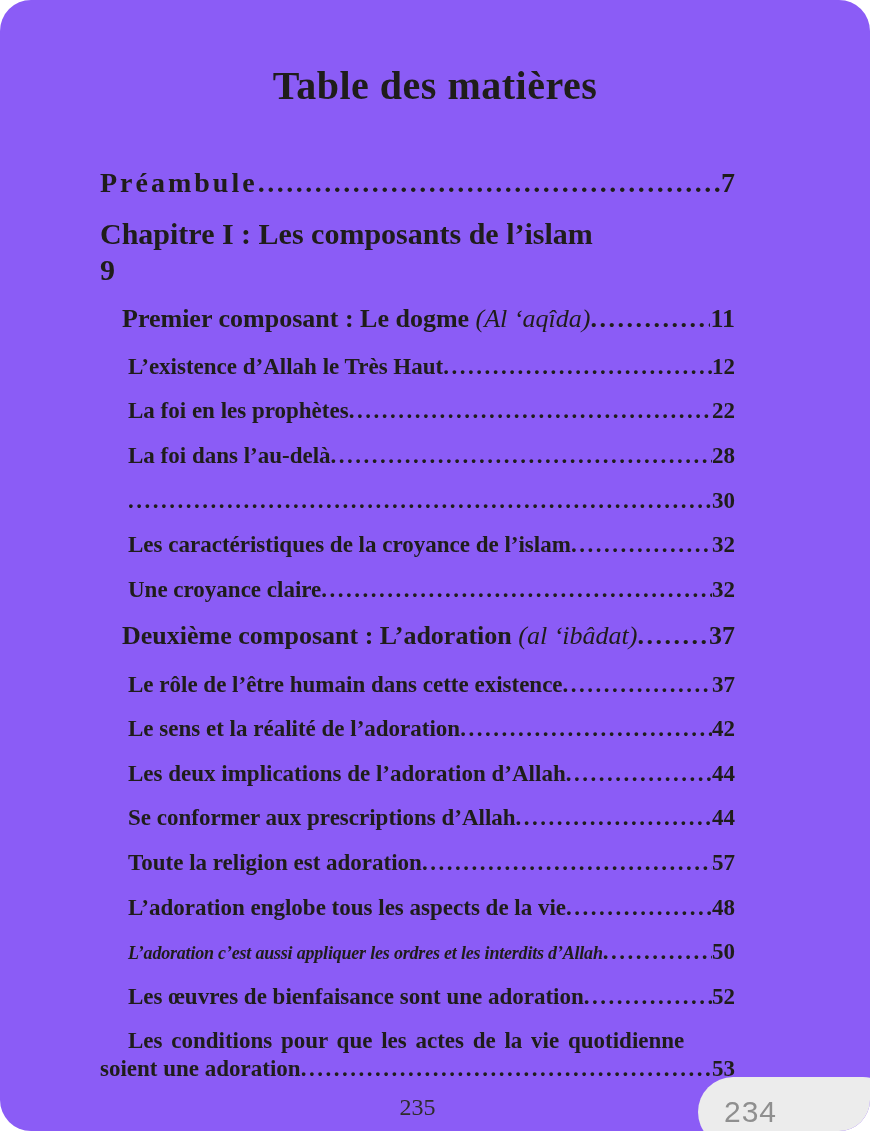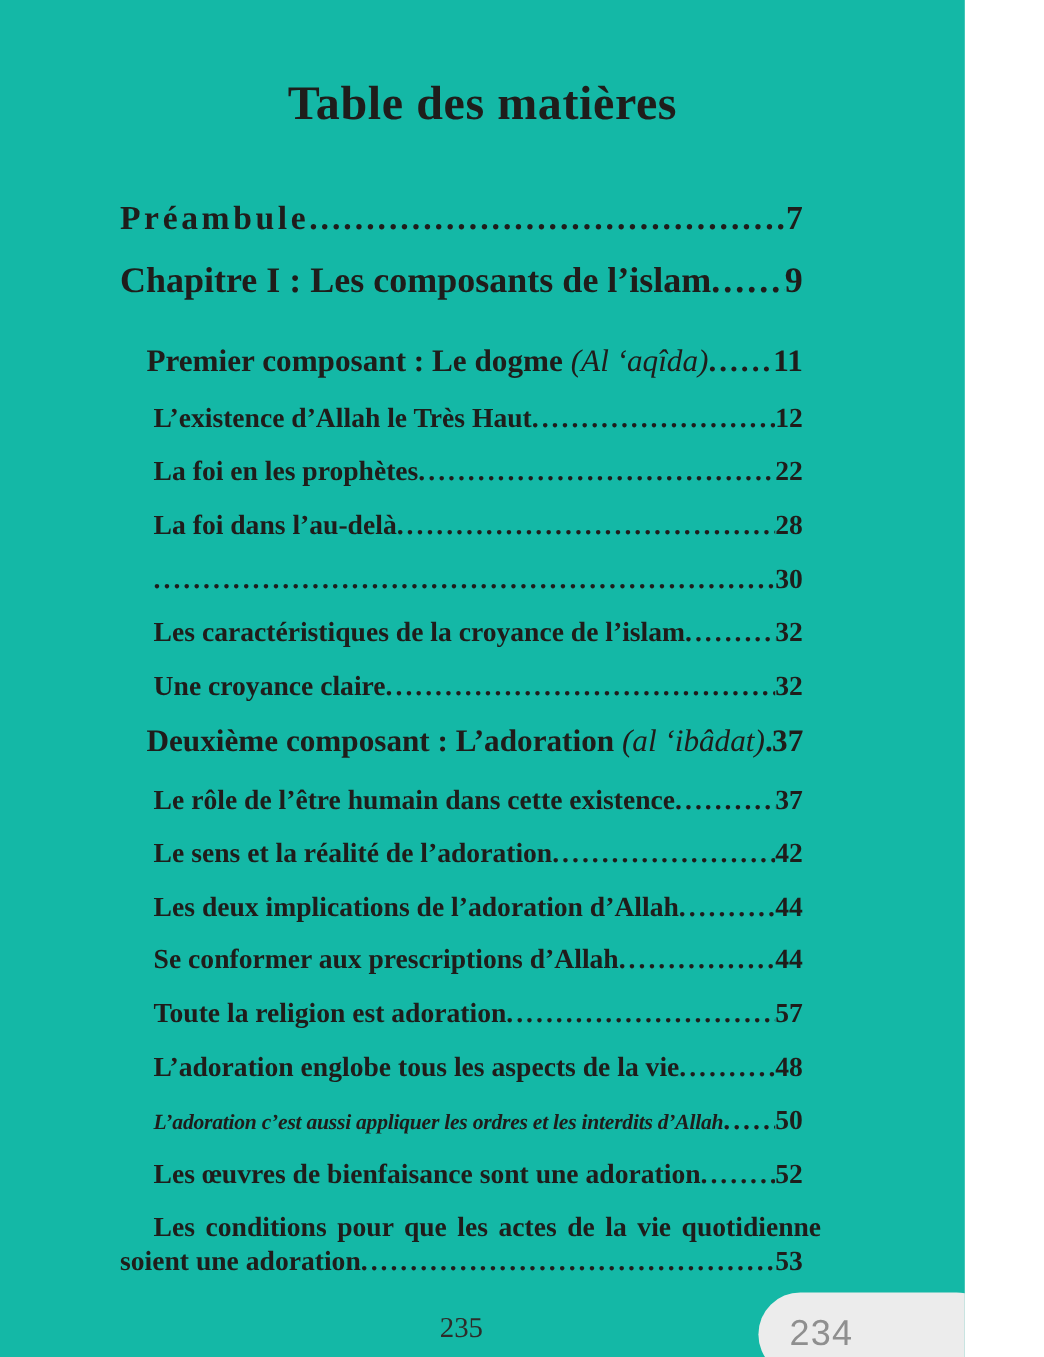--- a/index.html
+++ b/index.html
@@ -1,23 +1,24 @@
 <!DOCTYPE html>
 <html><head>
 <meta charset="utf-8">
 <style>
   html, body { margin: 0; padding: 0; background: #ffffff; }
   .page {
     position: relative;
-    width: 804px;
+    width: 870px;
     height: 1131px;
-    background: #14b8a6;
+    background: #8b5cf6;
     overflow: hidden;
     font-family: "Liberation Serif", "DejaVu Serif", serif;
     color: #1f1d1b;
+    border-radius: 31px;
   }
   .title {
     margin: 0;
     padding-top: 64px;
     text-align: center;
     font-size: 40px;
     line-height: 1.1;
     font-weight: bold;
     letter-spacing: 0.5px;
   }
@@ -41,21 +42,21 @@
   }
   .entry .dots::after {
     content: "........................................................................................................................";
     letter-spacing: 2.5px;
   }
   .entry .pagenum { white-space: nowrap; }
 
   .lvl0 { font-size: 28px; }
   .v-preambule { margin-bottom: 16px; }
   .v-preambule .label { letter-spacing: 3px; }
-  .v-chapter { font-size: 30px; margin-bottom: 33px; }
+  .v-chapter { font-size: 30px; margin-bottom: 15px; flex-direction: column; }
 
   .lvl1 { font-size: 26px; padding-left: 22px; margin-top: 3px; margin-bottom: 19px; }
   .lvl2 { font-size: 23px; padding-left: 28px; margin-bottom: 17px; }
 
   .v-condensed .label { font-size: 18px; letter-spacing: -0.2px; font-style: italic; }
 
   .wrap-first { margin-bottom: 0; }
   .wrap-first .label { word-spacing: 3px; }
   .wrap-second { padding-left: 0; margin-bottom: 0; }
 

